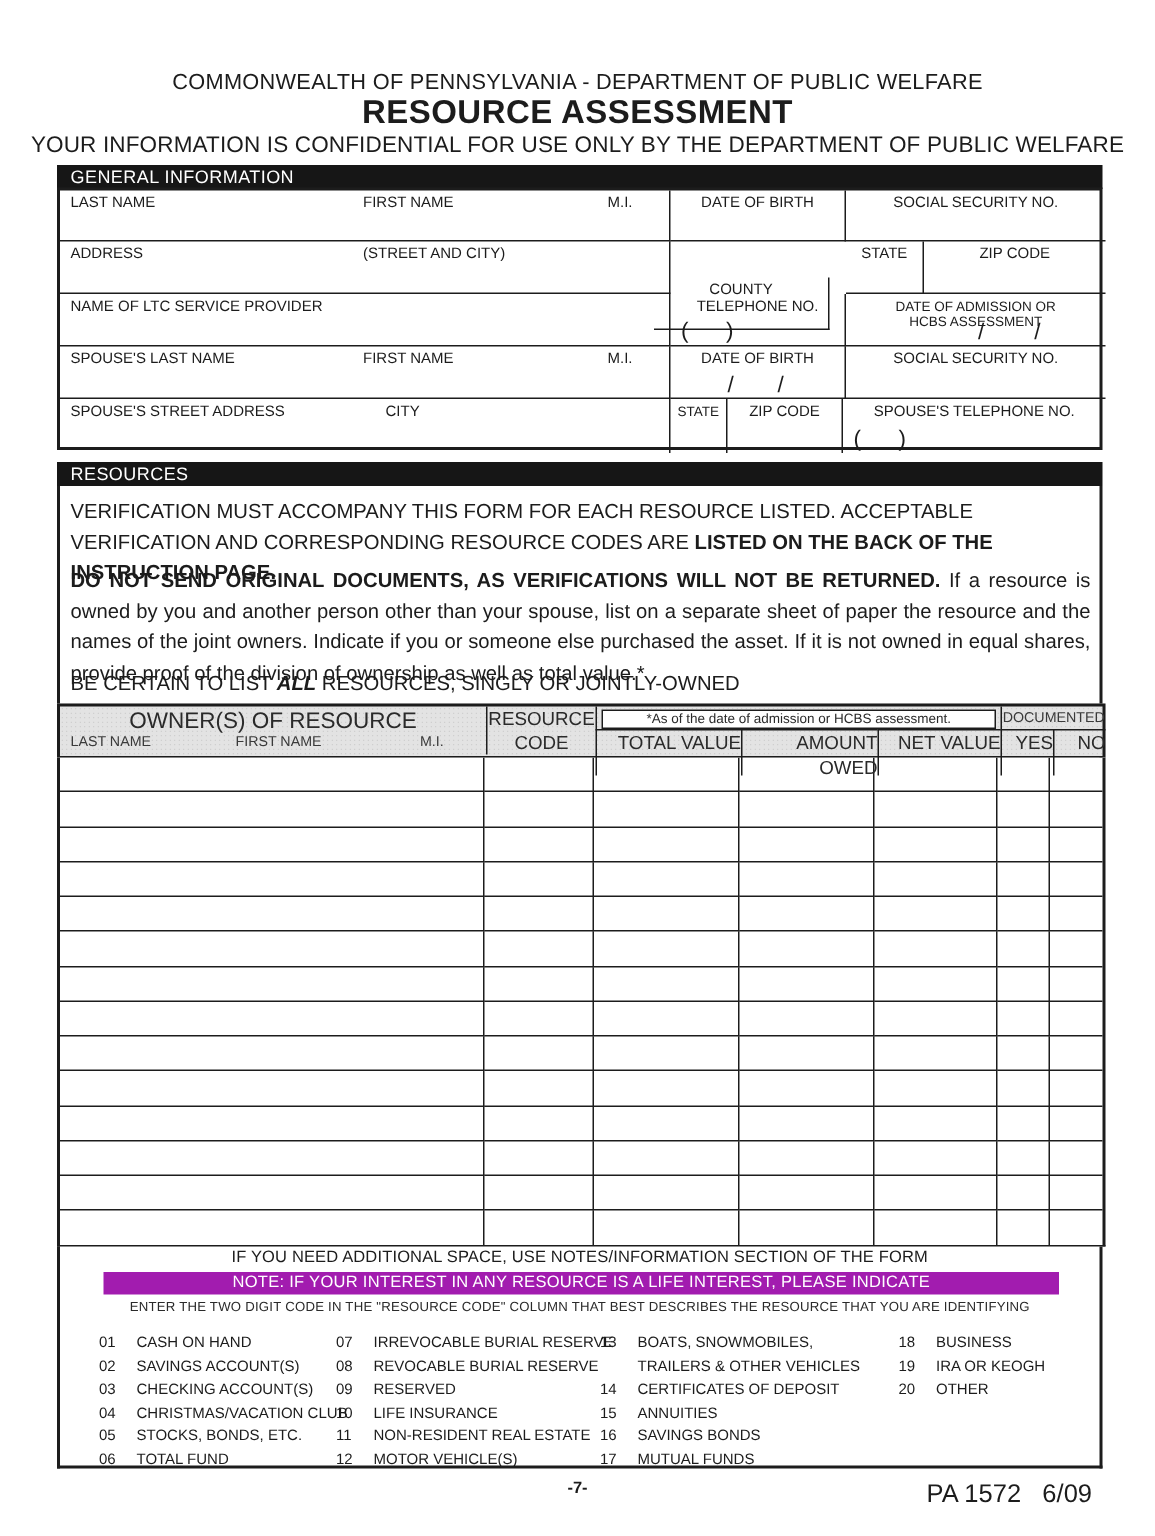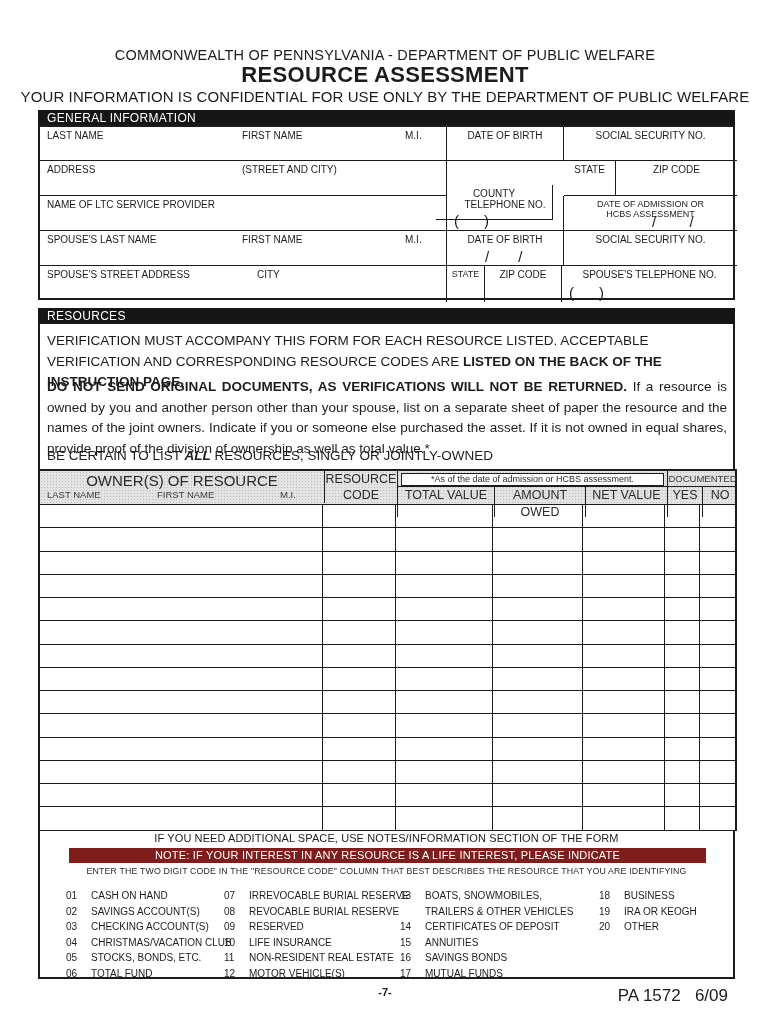--- a/index.html
+++ b/index.html
@@ -60,42 +60,42 @@
   .owner-sub .s2 { position:absolute; left:117px; top:0; }
   .owner-sub .s3 { position:absolute; left:240px; top:0; }
   .hc-code { left:284px; top:0; width:73px; height:32px; text-align:center;
     font-size:12.5px; line-height:16px; color:#2a2a2a; }
   .hc-asof { left:357px; top:0; width:270px; height:15px; }
   .asof-inner { position:absolute; left:3px; right:3px; top:2px; bottom:0;
     background:#fff; border:1px solid #1c1c1c; text-align:center;
     font-size:9px; line-height:11px; color:#2a2a2a; }
   .hc-doc { left:627px; top:0; width:70px; height:15px; text-align:center;
     font-size:9.5px; line-height:15px; color:#3a3a3a; }
-  .hc-val { top:15px; height:31px; text-align:center; font-size:12.5px; line-height:17px;
+  .hc-val { top:15px; height:31px; text-align:right; font-size:12.5px; line-height:17px;
     border-top:1.5px solid #1c1c1c; color:#2a2a2a; }
   .hc-total { left:357px; width:97px; }
   .hc-owed  { left:454px; width:91px; }
   .hc-net   { left:545px; width:82px; }
   .hc-yes   { left:627px; width:35px; }
   .hc-no    { left:662px; width:35px; }
 
   .res-body { width:699px; border:2px solid #1c1c1c; border-top:none; border-bottom:1.5px solid #1c1c1c; background:#fff; }
   .res-row { display:flex; height:23.25px; }
   .res-row:last-child { height:23px; }
   .res-cell { border-right:1.5px solid #1c1c1c; border-bottom:1.5px solid #1c1c1c; height:100%; }
   .res-row:last-child .res-cell { border-bottom:none; }
   .c-owner { width:284px; } .c-code { width:73px; } .c-total { width:97px; }
   .c-owed { width:91px; } .c-net { width:82px; } .c-yes { width:35px; }
   .c-no { width:35px; border-right:none; }
 
   
   .add-space { position:absolute; left:0; top:508px; width:693px; text-align:center;
     font-size:11px; letter-spacing:.1px; }
   .note-bar { position:absolute; left:29px; top:524px; width:637px; height:15px;
-    background:#7f1d1d; color:#fff; text-align:center; font-size:11px; line-height:15px; letter-spacing:.2px; }
+    background:#a21caf; color:#fff; text-align:center; font-size:11px; line-height:15px; letter-spacing:.2px; }
   .enter-line { position:absolute; left:0; top:542px; width:693px; text-align:center;
     font-size:8.8px; letter-spacing:.15px; color:#2a2a2a; }
 
   
   .codes { position:absolute; left:0; top:560px; width:693px; height:93px; font-size:10px; }
   .codes-col { position:absolute; top:4px; }
   .codes-col-0 { left:26px; } .codes-col-1 { left:184px; }
   .codes-col-2 { left:360px; } .codes-col-3 { left:559px; }
   .code-line { height:15.5px; line-height:15.5px; white-space:nowrap; }
   .code-num { display:inline-block; width:25px; }

